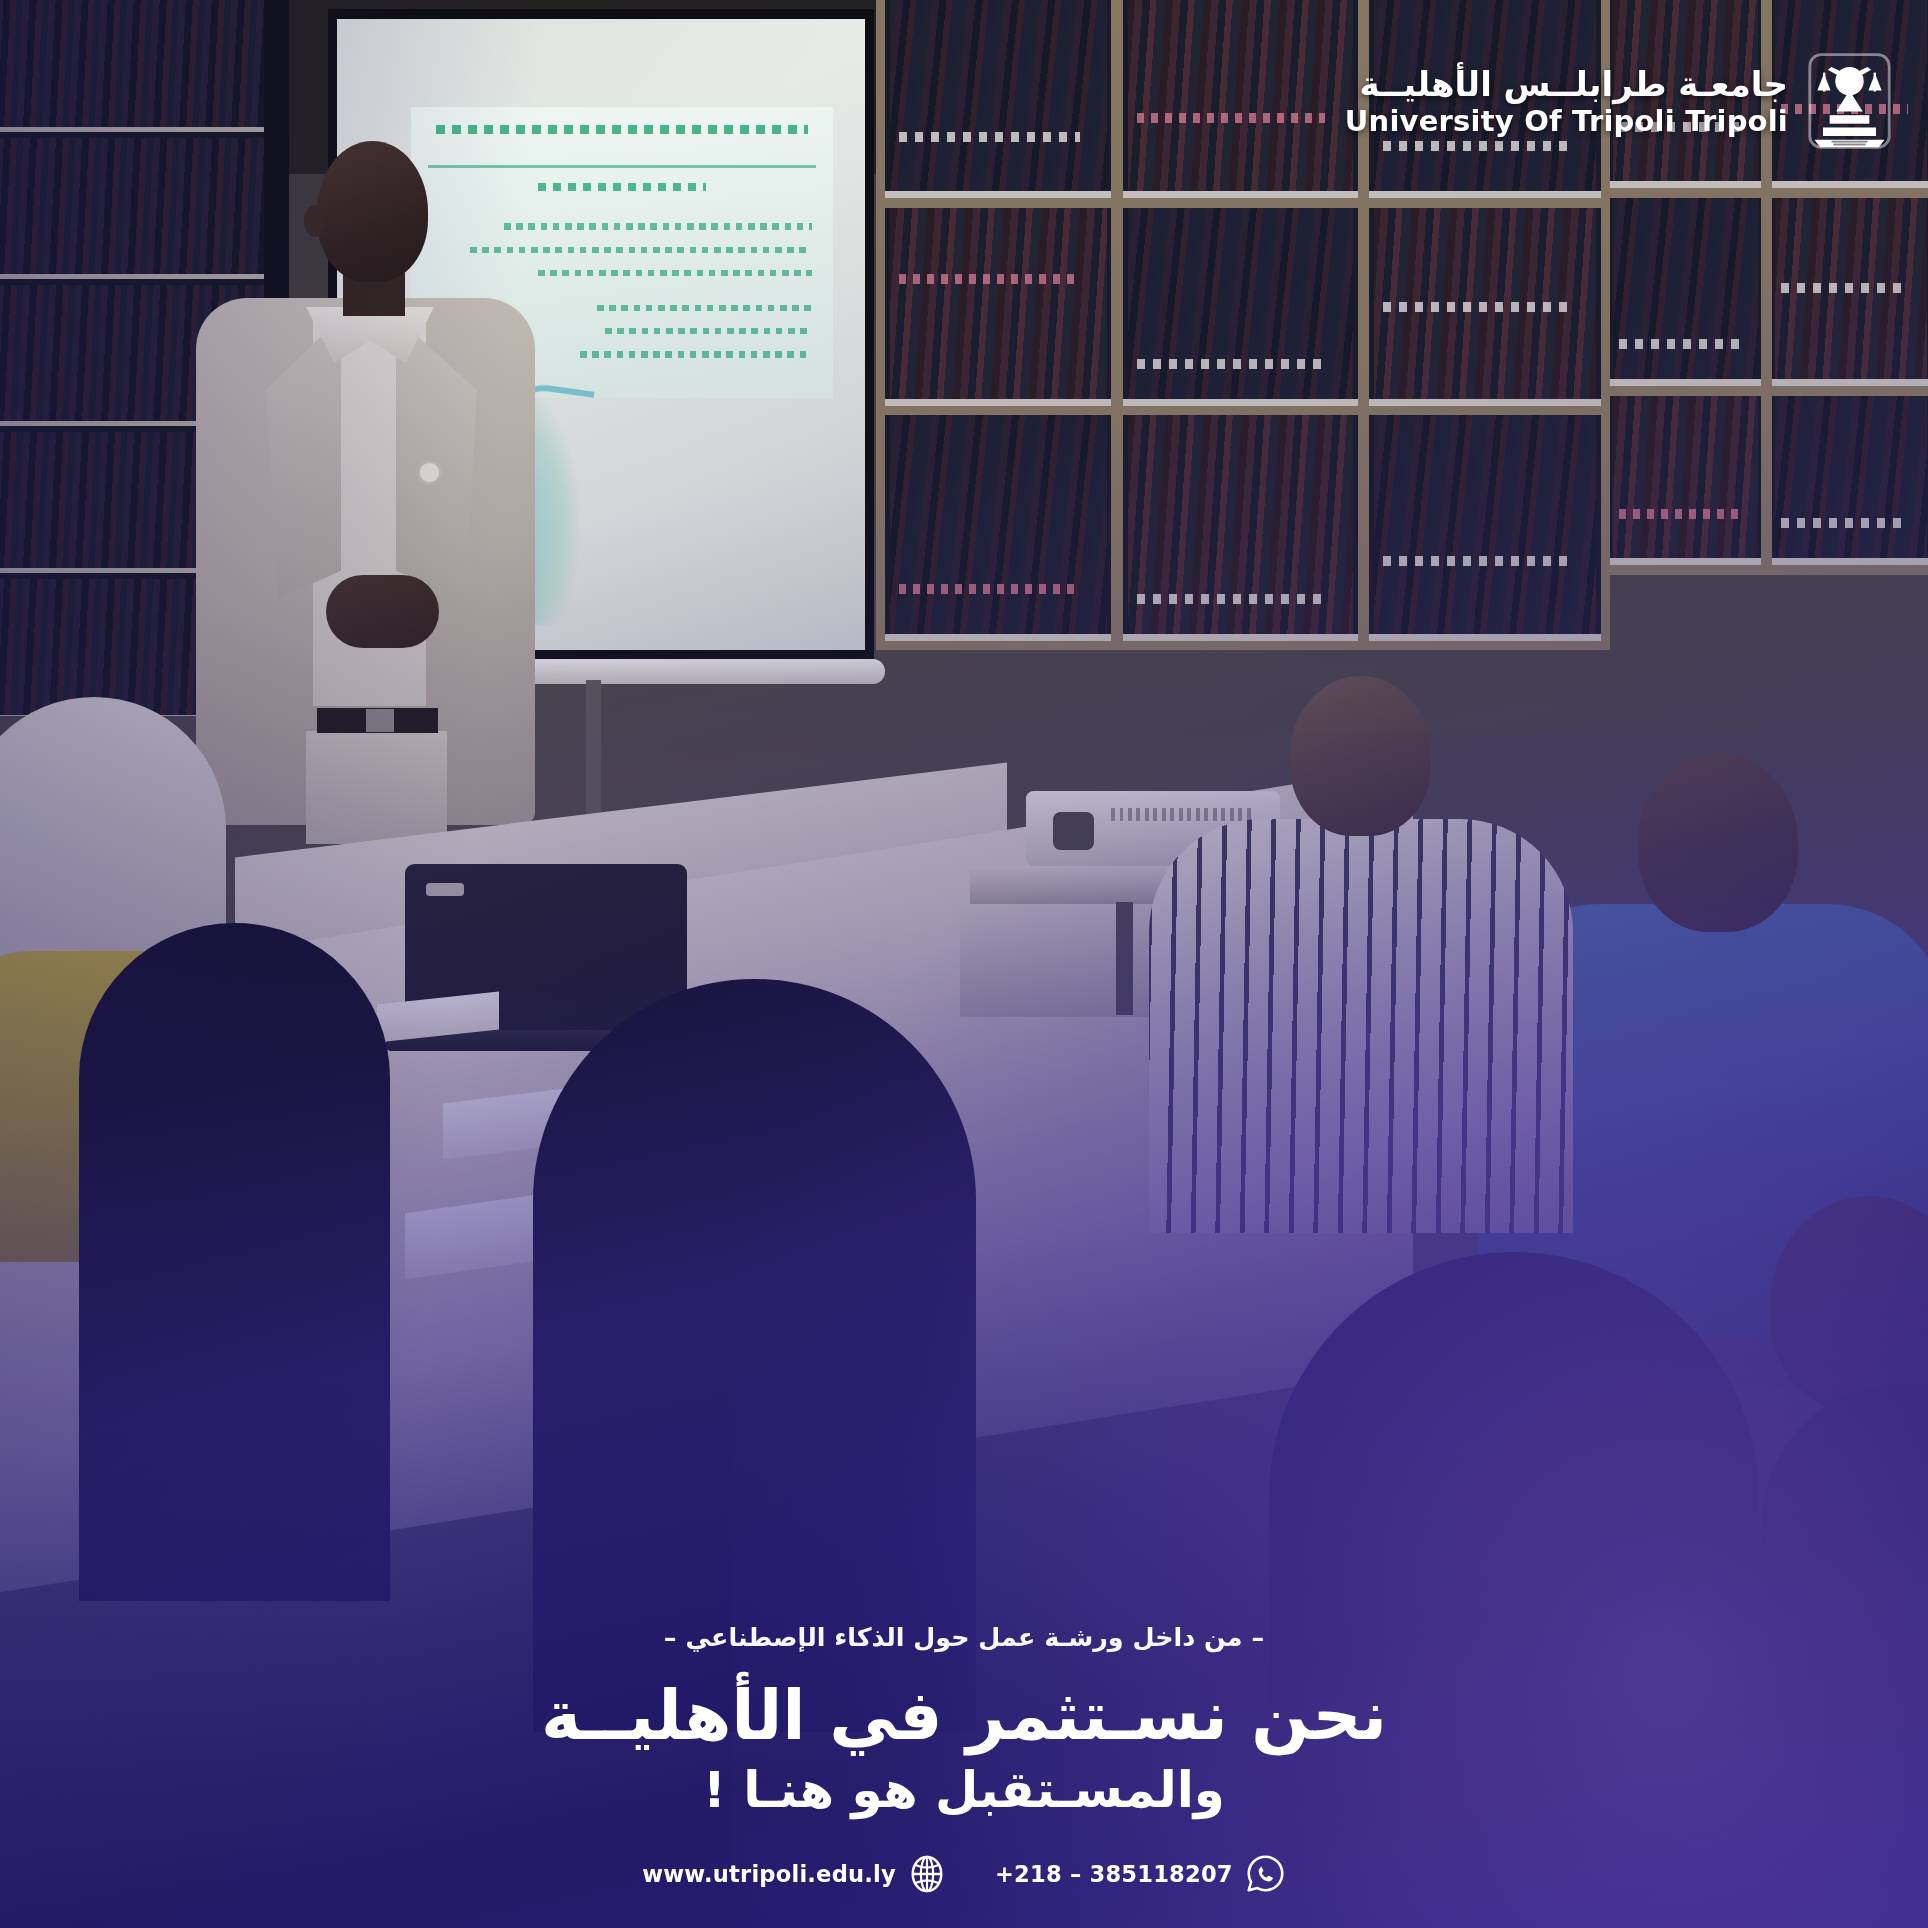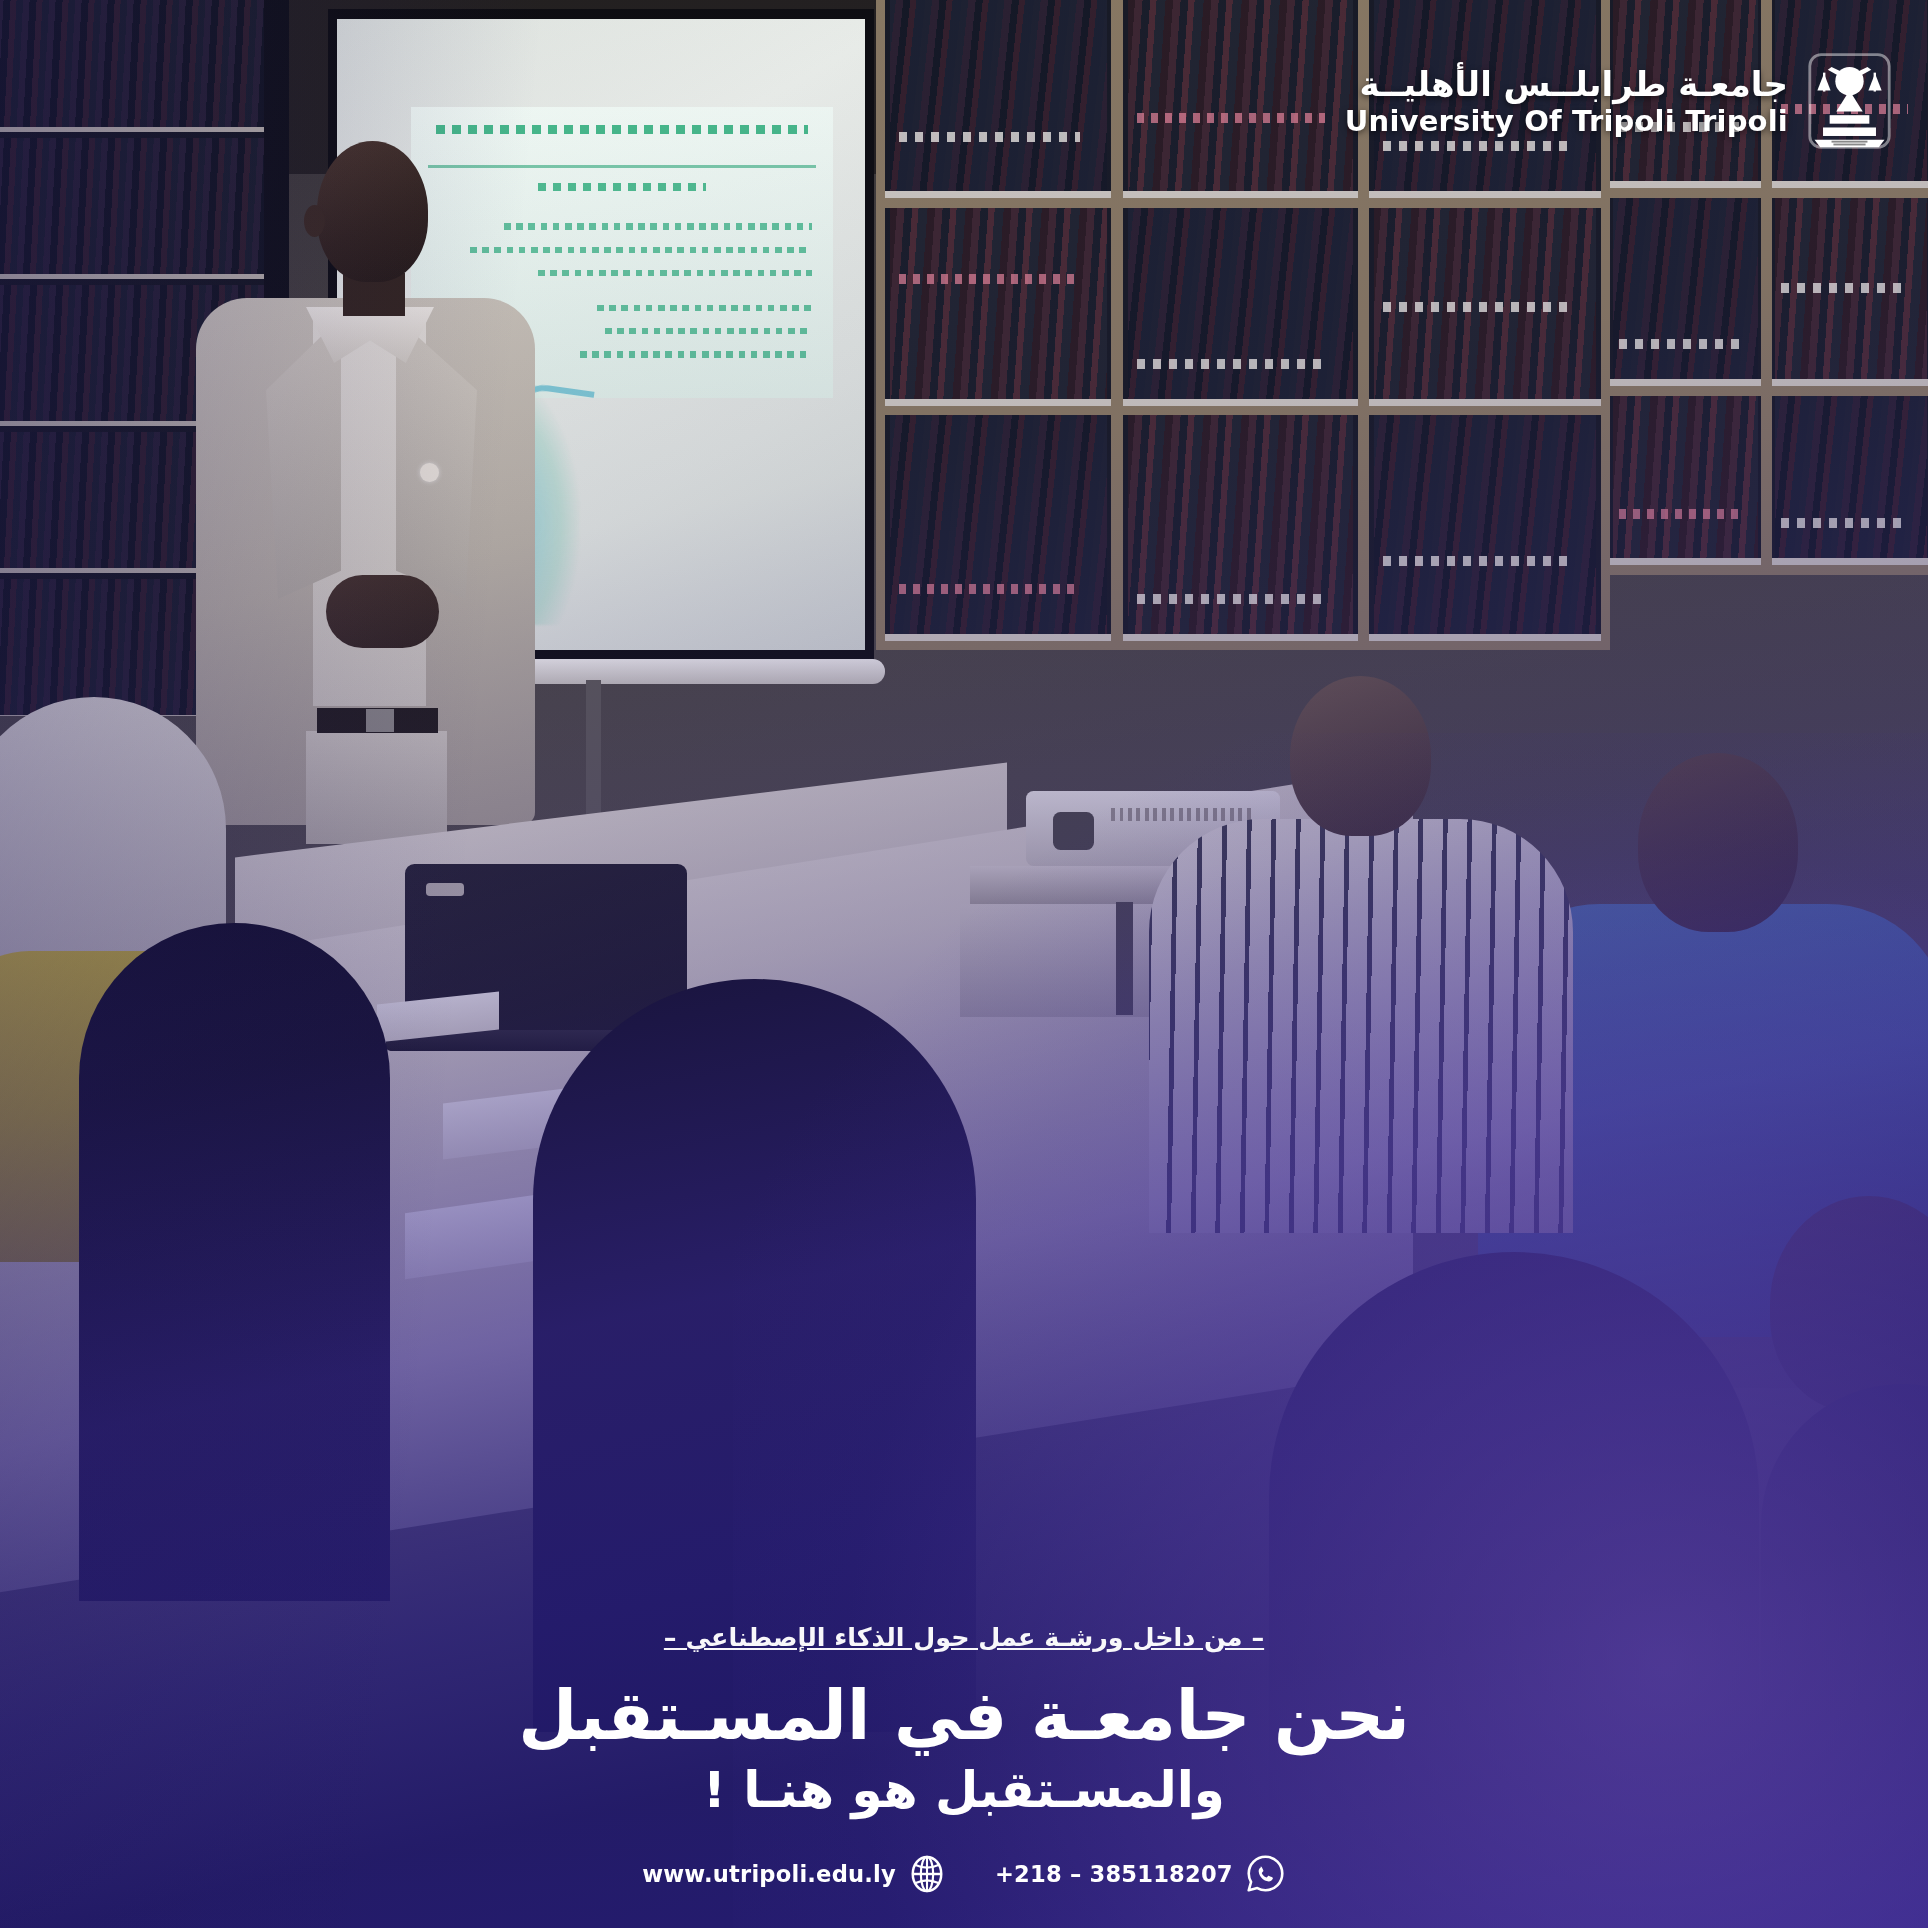--- a/index.html
+++ b/index.html
@@ -199,21 +199,21 @@
   .brand{position:absolute;top:49px;right:34px;display:flex;align-items:center;gap:17px;}
   .brand-text{text-align:right;color:#fff;line-height:1.06;}
   .brand-ar{font-size:34px;font-weight:700;letter-spacing:0.5px;direction:rtl;
     text-shadow:0 1.9px 6.6px rgba(0,0,0,.55);}
   .brand-en{font-size:29px;font-weight:700;letter-spacing:0.2px;margin-top:3.8px;
     text-shadow:0 1.9px 6.6px rgba(0,0,0,.55);}
   .brand-logo{width:89px;height:104px;}
 
   
   .copy{position:absolute;left:0;right:0;bottom:109px;text-align:center;color:#fff;direction:rtl;}
-  .eyebrow{font-size:25.4px;font-weight:700;letter-spacing:0.4px;opacity:.97;margin-bottom:24.5px;text-decoration:underline;}
+  .eyebrow{font-size:25.4px;font-weight:700;letter-spacing:0.4px;opacity:.97;margin-bottom:24.5px;}
   .head1{font-size:68px;font-weight:700;letter-spacing:-0.5px;line-height:1.16;}
   .head2{font-size:50px;font-weight:700;letter-spacing:-0.5px;line-height:1.16;margin-top:5.6px;}
   .head2 .accent{font-weight:900;}
 
   
   .footer{position:absolute;left:0;right:0;bottom:34px;
     display:flex;align-items:center;justify-content:center;gap:49px;color:#fff;}
   .fitem{display:flex;align-items:center;gap:12px;}
   .ftxt{font-size:22.6px;font-weight:700;letter-spacing:0.2px;white-space:nowrap;}
   .ftxt.ar{direction:rtl;}
@@ -399,21 +399,21 @@
         <rect x="19" y="83" width="56" height="9" fill="#fff"></rect>
         <path d="M10 96 L84 96 L78 104 L16 104 Z" fill="#fff"></path>
         <rect x="28" y="97" width="38" height="2" fill="rgba(40,40,40,.55)"></rect>
         <rect x="30" y="100" width="34" height="2" fill="rgba(40,40,40,.55)"></rect>
       </svg>
     </div>
   </div>
 
   <div class="copy">
     <div class="eyebrow">– من داخل ورشـة عمل حول الذكاء الإصطناعي –</div>
-    <div class="head1">نحن جامعـة في المسـتقبل</div>
+    <div class="head1">نحن نسـتثمر في الأهليــة</div>
     <div class="head2"><span>والمسـتقبل هو </span><span class="accent">هنـا</span><span> !</span></div>
   </div>
 
   <div class="footer">
 
     <div class="fitem">
       <span class="ftxt">www.utripoli.edu.ly</span>
       <span class="ficon">
         <svg viewBox="0 0 40 40" width="38" height="38" aria-hidden="true">
           <ellipse cx="20" cy="20" rx="15" ry="18" fill="none" stroke="#fff" stroke-width="2.6"></ellipse>

